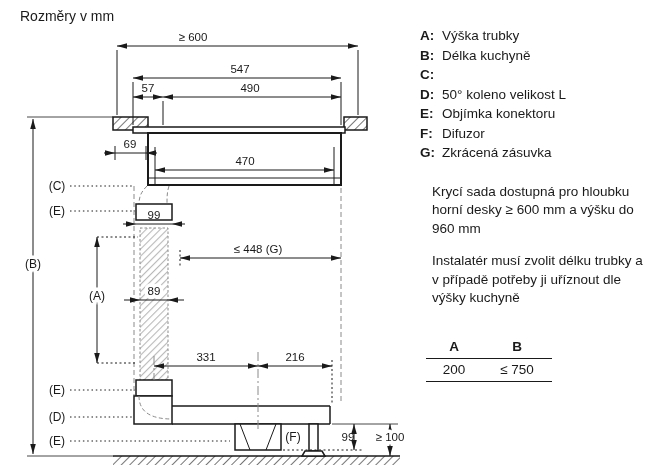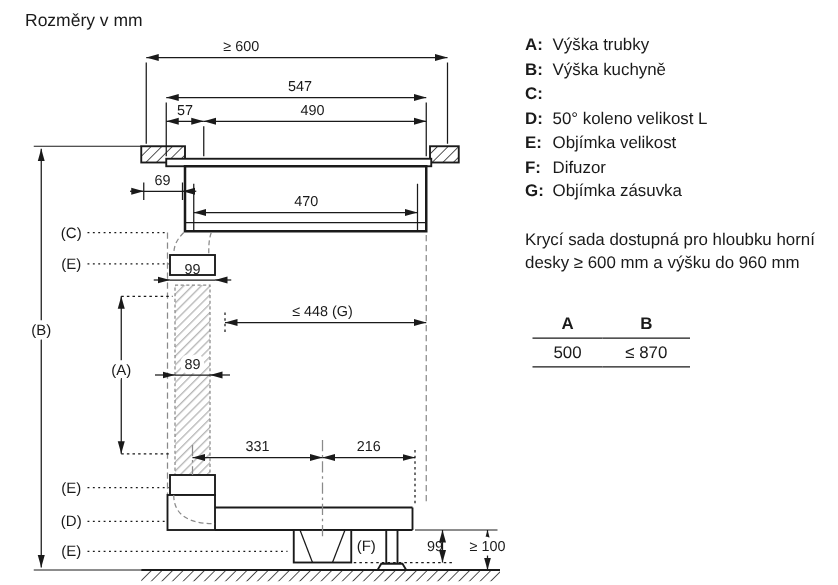--- a/index.html
+++ b/index.html
@@ -8,21 +8,21 @@
   .page-title{position:absolute;left:20px;top:8px;font-size:14px;}
   .diagram-wrap{position:absolute;left:0;top:0;}
   svg text{font-family:"Liberation Sans",sans-serif;fill:#1a1a1a;}
   .dimtxt text{font-size:11.5px;text-anchor:middle;}
   .parttxt text{font-size:12px;text-anchor:middle;}
   .halo{stroke:#ffffff;stroke-width:7px;paint-order:stroke;stroke-linejoin:round;}
   .aend{text-anchor:end;}
   .panel{position:absolute;left:420px;top:26px;width:245px;font-size:13.5px;}
   .legend-row{display:flex;line-height:19.5px;}
   .legend-row .k{font-weight:bold;width:22px;flex:none;}
-  .note{margin:0;line-height:18.5px;}
+  .note{margin:12px;line-height:18.5px;}
   .note-1{margin-top:20px;}
   .note-2{margin-top:14px;}
   table.ht{margin-top:28px;margin-left:6px;border-collapse:collapse;font-size:13.5px;}
   table.ht th,table.ht td{border-bottom:1px solid #1a1a1a;text-align:center;
         padding:2px 6px;height:18px;}
   table.ht th{font-weight:bold;width:44px;}
   table.ht td:last-child,table.ht th:last-child{width:58px;}
 </style>
 </head>
 <body>
@@ -209,54 +209,55 @@
   </div>
 
   <div class="panel">
     <div class="legend">
       <div class="legend-row">
         <span class="k">A:</span>
         <span>Výška trubky</span>
       </div>
       <div class="legend-row">
         <span class="k">B:</span>
-        <span>Výška kuchyně</span>
+        <span>Délka kuchyně</span>
       </div>
       <div class="legend-row">
         <span class="k">C:</span>
       </div>
       <div class="legend-row">
         <span class="k">D:</span>
         <span>50° koleno velikost L</span>
       </div>
       <div class="legend-row">
         <span class="k">E:</span>
-        <span>Objímka velikost</span>
+        <span>Objímka konektoru</span>
       </div>
       <div class="legend-row">
         <span class="k">F:</span>
         <span>Difuzor</span>
       </div>
       <div class="legend-row">
         <span class="k">G:</span>
-        <span>Objímka zásuvka</span>
+        <span>Zkrácená zásuvka</span>
       </div>
     </div>
 
     <p class="note note-1">Krycí sada dostupná pro hloubku horní desky ≥ 600 mm a výšku do 960 mm</p>
+    <p class="note note-2">Instalatér musí zvolit délku trubky a v případě potřeby ji uříznout dle výšky kuchyně</p>
 
     <table class="ht">
       <thead>
         <tr>
           <th>A</th>
           <th>B</th>
         </tr>
       </thead>
       <tbody>
         <tr>
-          <td>500</td>
-          <td>≤ 870</td>
+          <td>200</td>
+          <td>≤ 750</td>
         </tr>
       </tbody>
     </table>
   </div>
 
 </div>
 
 </body></html>

